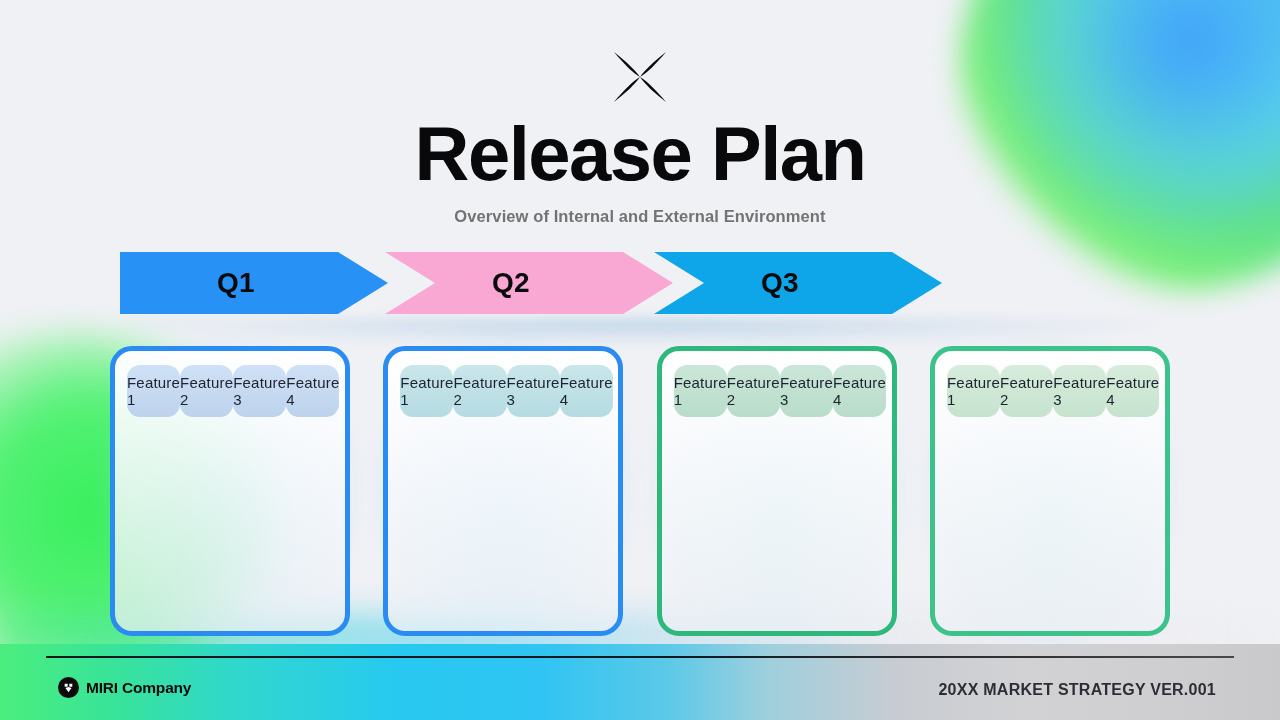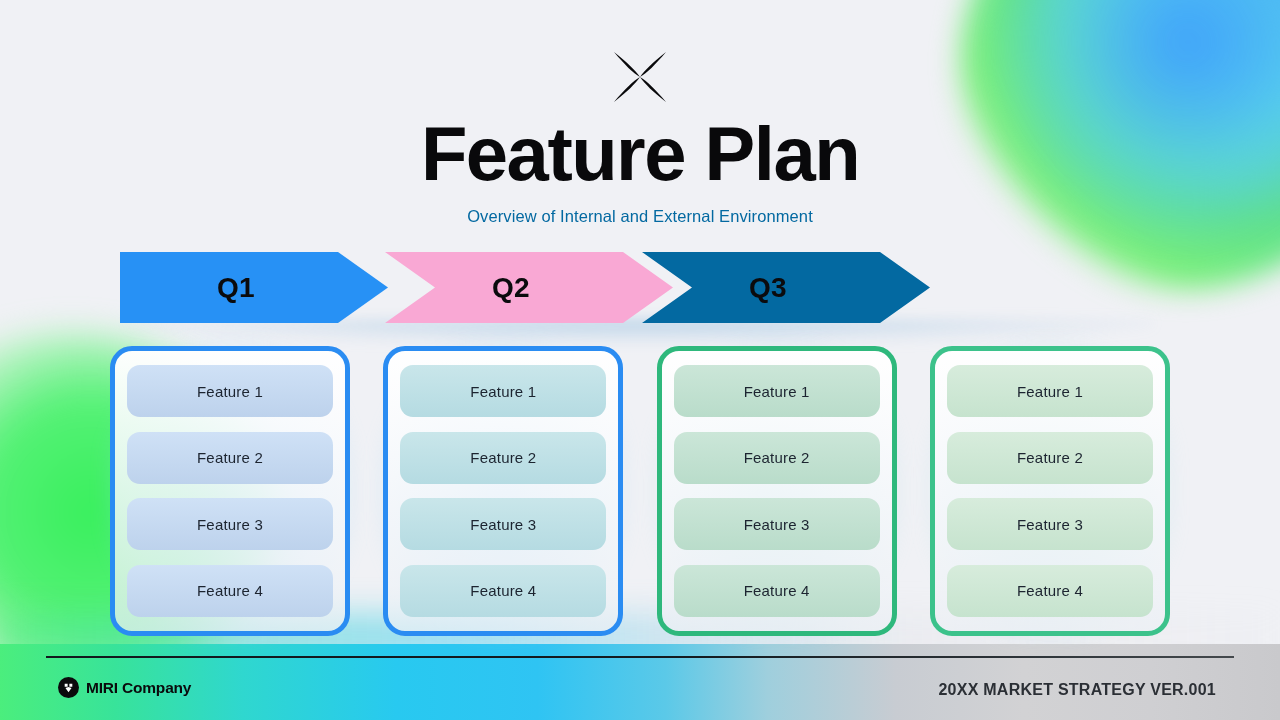--- a/index.html
+++ b/index.html
@@ -82,77 +82,78 @@
     font-family:"Liberation Sans", sans-serif;
     font-size:76px;
     font-weight:bold;
     letter-spacing:-1.5px;
     color:#09090b;
     line-height:1.06;
   }
   .subtitle {
     margin-top:12px;
     font-size:16.5px;
-    color:#0369a1;
+    color:#737373;
     letter-spacing:.1px;
+    font-weight:bold;
   }
 
   
   .quarters {
     position:absolute;
     left:120px; top:252px;
     width:1040px; height:81px;
     z-index:3;
   }
   .q-shadow {
     position:absolute;
     left:6px; right:6px; bottom:-12px;
     height:26px;
     background:radial-gradient(ellipse at 50% 0%, rgba(110,170,215,.42) 0%, rgba(150,190,225,.15) 55%, rgba(255,255,255,0) 78%);
     filter:blur(6px);
   }
   .q-item {
     position:absolute;
-    top:0; height:71px;
+    top:0; height:62px;
     display:flex; align-items:center; justify-content:center;
   }
   .q-label {
     font-size:28px;
     font-weight:bold;
     color:#0b0b0d;
     letter-spacing:.3px;
     position:relative;
     left:-18px;
   }
   .q1 { left:0;     width:268px; background:#2791f5;
         clip-path:polygon(0 0, 218px 0, 268px 50%, 218px 100%, 0 100%); }
   .q2 { left:265px; width:288px; background:#f9a8d4;
         clip-path:polygon(0 0, 238px 0, 288px 50%, 238px 100%, 0 100%, 50px 50%); }
-  .q3 { left:522px; width:288px; background:#0369a1;
+  .q3 { left:534px; width:288px; background:#0ea5e9;
         clip-path:polygon(0 0, 238px 0, 288px 50%, 238px 100%, 0 100%, 50px 50%); }
   .q4 { left:790px; width:288px; background:#4de06a;
         clip-path:polygon(0 0, 238px 0, 288px 50%, 238px 100%, 0 100%, 50px 50%); }
 
   
   .cards {
     position:absolute;
     left:110px; top:346px;
     width:1060px; height:294px;
     display:flex;
     justify-content:space-between;
     z-index:3;
   }
   .card {
     position:relative;
     width:240px; height:290px;
     border-radius:22px;
     border:5px solid #2a8cf2;
     padding:14px 12px;
     display:flex;
-    flex-direction:column;
+    flex-direction:row;
     justify-content:space-between;
     background:linear-gradient(180deg, rgba(255,255,255,.97) 0%, rgba(250,251,253,.88) 35%, rgba(236,240,245,.72) 100%);
   }
   .card::before {
     content:"";
     position:absolute;
     inset:-14px;
     border-radius:32px;
     background:radial-gradient(ellipse at 50% 50%, rgba(120,200,255,.40) 0%, rgba(150,220,255,.20) 55%, rgba(255,255,255,0) 75%);
     z-index:-1;
@@ -220,21 +221,21 @@
   <div class="blob-tr2"></div>
   <div class="blob-bl"></div>
   <div class="band-glow"></div>
   <div class="bottom-band"></div>
 </div>
 
 <div class="header">
   <svg class="x-mark" viewBox="0 0 70 62">
     <path d="M9 6 C22 16, 30 24, 35 31 C40 24, 48 16, 61 6 C50 19, 42 27, 35 31 C42 35, 50 43, 61 56 C48 46, 40 38, 35 31 C30 38, 22 46, 9 56 C20 43, 28 35, 35 31 C28 27, 20 19, 9 6 Z" fill="#0a0a0c"></path>
   </svg>
-  <h1 class="title">Feature Plan</h1>
+  <h1 class="title">Release Plan</h1>
   <p class="subtitle">Overview of Internal and External Environment</p>
 </div>
 
 <div class="quarters">
   <div class="q-shadow"></div>
 
   <div class="q-item q1">
     <span class="q-label">Q1</span>
   </div>
   <div class="q-item q2">

